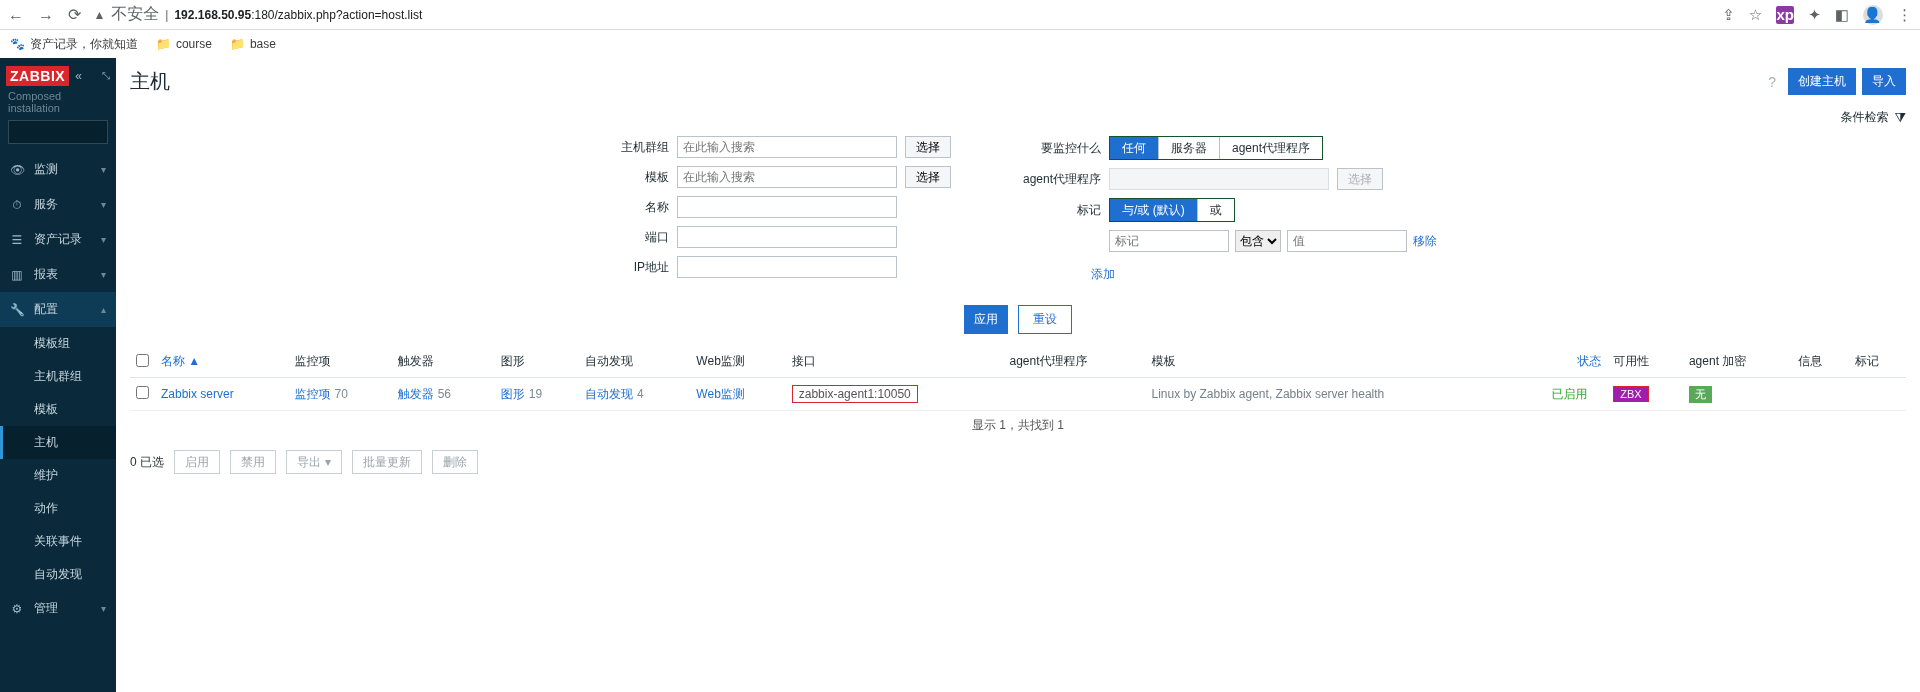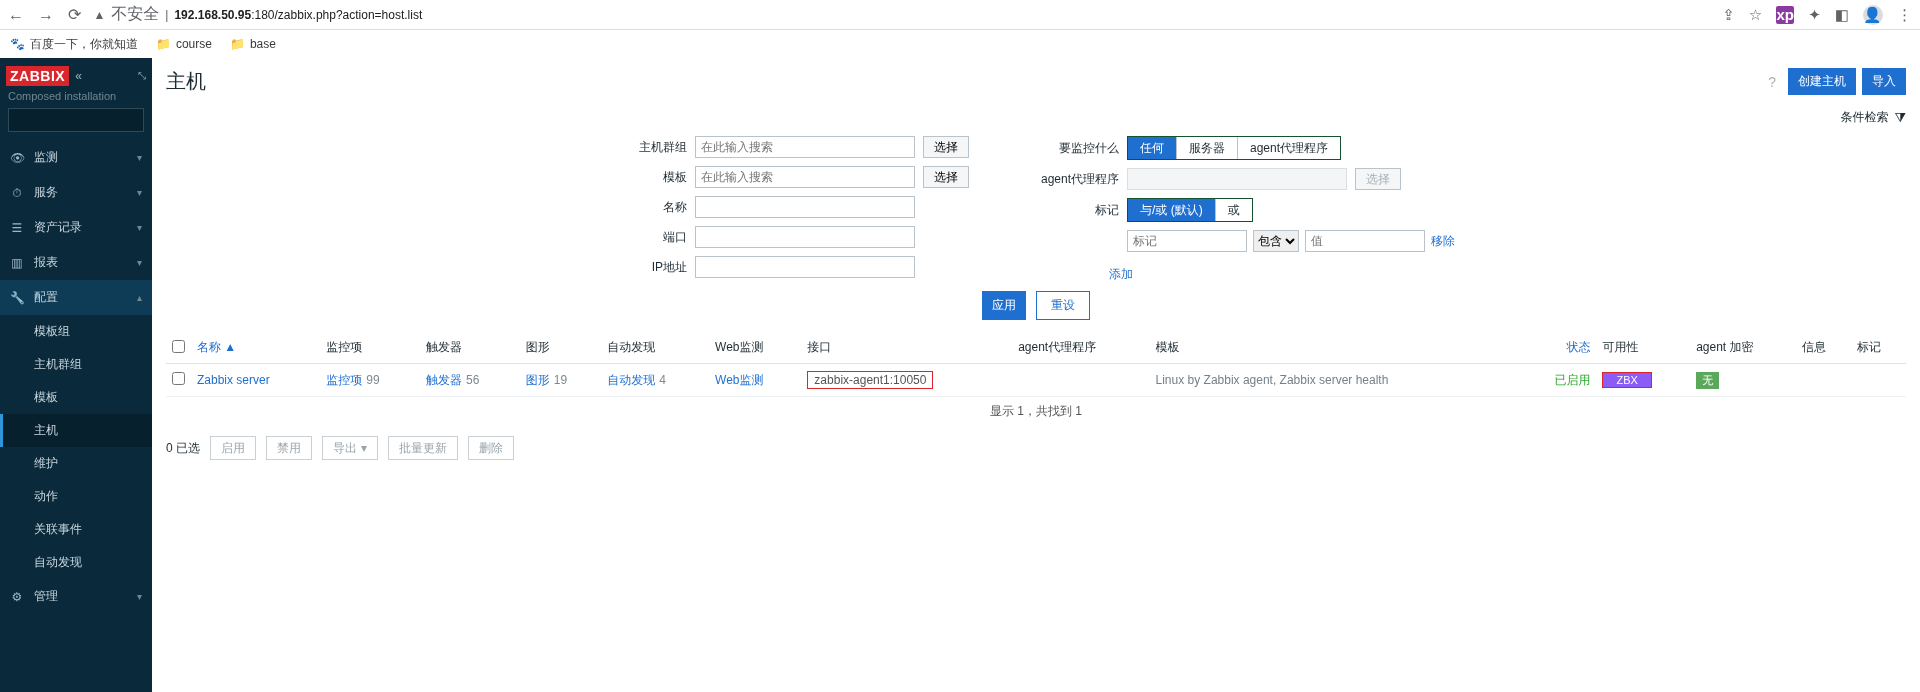--- a/index.html
+++ b/index.html
@@ -19,21 +19,21 @@
 .avatar-ico{width:20px;height:20px;border-radius:50%;background:#dadce0;display:flex;align-items:center;justify-content:center;}
 
 .bookmarks{ height:28px; display:flex; align-items:center; gap:18px; padding:0 10px; color:#3b3b3b; }
 .bookmarks .bm{display:flex;align-items:center;gap:5px; font-size:12px;}
 .bookmarks .paw{color:#3e6fd6;}
 .bookmarks .folder{color:#f0c36d;}
 
 .app { display:flex; height:calc(692px - 58px); }
 
 
-.sidebar{ width:152px; background:#0a2a3c; color:#c7d5dd; display:flex; flex-direction:column; flex-shrink:0;}
+.sidebar{ width:116px; background:#0a2a3c; color:#c7d5dd; display:flex; flex-direction:column; flex-shrink:0;}
 .logo-row{display:flex;align-items:center;gap:6px;padding:8px 6px 4px 6px;}
 .logo{ background:#d9262c; color:#fff; font-weight:bold; letter-spacing:0.5px; padding:2px 4px; font-size:14px;}
 .collapse{color:#9fb6c2;font-size:12px;}
 .collapse2{color:#9fb6c2;font-size:10px;margin-left:auto;}
 .installed{ color:#6e8793; font-size:11px; padding:0 8px 6px 8px;}
 .search-wrap{ padding:0 8px 8px 8px;}
 .search-box{ display:flex; align-items:center; background:#06202e; border:1px solid #2e4a59; height:24px;}
 .search-box input{ flex:1; background:transparent; border:none; outline:none; color:#c7d5dd; padding:0 6px; font-size:12px;}
 .search-box .sicon{ padding:0 6px; color:#7f98a5;}
 .nav-item{ display:flex; align-items:center; gap:10px; padding:9px 10px; color:#c7d5dd; cursor:pointer; position:relative;}
@@ -64,34 +64,34 @@
 .btn-group button{ height:22px; padding:0 12px; border:none; background:#fff; cursor:pointer; color:#1f2c33;}
 .btn-group button.sel{ background:#1f6fd0; color:#fff;}
 .btn-group button + button{ border-left:1px solid #b9c3c9;}
 .disabled-input{ width:220px; height:22px; border:1px solid #d9dee1; background:#f3f5f6;}
 .fselectbtn.disabled{ color:#a7b0b5;}
 .tag-row{ display:flex; gap:6px; align-items:center; margin-left:78px;}
 .tag-input{ width:120px; height:22px; border:1px solid #b9c3c9; padding:0 5px;}
 .tag-select{ height:22px; border:1px solid #b9c3c9;}
 .link{ color:#1f6fd0; cursor:pointer;}
 .add-link{ margin-left:78px; margin-top:6px;}
-.filter-actions{ display:flex; justify-content:center; gap:10px; margin-top:8px;}
+.filter-actions{ display:flex; justify-content:center; gap:10px; margin-top:22px;}
 .btn-outline{ background:#fff; color:#1f6fd0; border:1px solid #1f6fd0; padding:5px 14px; cursor:pointer;}
 
 
 .tbl-wrap{ padding:0 14px;}
 table{ width:100%; border-collapse:collapse;}
 th{ text-align:left; font-weight:normal; color:#1f2c33; padding:7px 6px; border-bottom:1px solid #dfe4e7;}
 th.sortable{ color:#1f6fd0;}
 td{ padding:7px 6px; border-bottom:1px solid #eef1f3; vertical-align:middle;}
 .cell-link{ color:#1f6fd0;}
 .count{ color:#7c8a92; margin-left:4px;}
 .iface-box{ border:1px solid #d9262c; color:#555; padding:1px 6px; display:inline-block;}
 .status-on{ color:#2aa52a;}
-.zbx-badge{ background:#8b5cf6; color:#fff; padding:1px 13px; display:inline-block; border:1px solid #d9262c; font-size:11px;}
+.zbx-badge{ background:#a21caf; color:#fff; padding:1px 6px; display:inline-block; border:1px solid #d9262c; font-size:11px;}
 .enc-badge{ background:#5aa85a; color:#fff; padding:1px 6px; display:inline-block; font-size:11px;}
 .paging{ text-align:center; color:#555; padding:6px 14px; font-size:12px;}
 
 .bulk-bar{ display:flex; align-items:center; gap:10px; padding:10px 14px;}
 .small-btn{ height:24px; padding:0 10px; border:1px solid #c9d0d4; background:#fff; color:#9aa5ab; cursor:not-allowed;}
 .small-btn .dd{margin-left:4px;}
 </style>
 </head>
 <body>
 
@@ -113,21 +113,21 @@
     <span class="ext-badge">xp</span>
     <span>✦</span>
     <span>◧</span>
     <span class="avatar-ico">👤</span>
     <span>⋮</span>
   </div>
 </div>
 <div class="bookmarks">
   <div class="bm">
       <span class="paw">🐾</span>
-      <span>百度一下，你就知道</span>
+      <span>资产记录，你就知道</span>
     </div>
   <div class="bm">
       <span class="folder">📁</span>
       <span>course</span>
     </div>
   <div class="bm">
       <span class="folder">📁</span>
       <span>base</span>
     </div>
 </div>
@@ -283,29 +283,29 @@
             <th>可用性</th>
             <th>agent 加密</th>
             <th>信息</th>
             <th>标记</th>
           </tr>
         </thead>
         <tbody>
           <tr>
             <td><input type="checkbox" style=""></td>
             <td><a class="cell-link">Zabbix server</a></td>
-            <td><a class="cell-link"><span>监控项</span></a><span class="count">99</span></td>
+            <td><a class="cell-link"><span>监控项</span></a><span class="count">70</span></td>
             <td><a class="cell-link"><span>触发器</span></a><span class="count">56</span></td>
             <td><a class="cell-link"><span>图形</span></a><span class="count">19</span></td>
             <td><a class="cell-link"><span>自动发现</span></a><span class="count">4</span></td>
             <td><a class="cell-link">Web监测</a></td>
             <td><span class="iface-box">zabbix-agent1:10050</span></td>
             <td></td>
             <td style="color:#768089">Linux by Zabbix agent, Zabbix server health</td>
-            <td style="text-align:right"><a class="status-on">已启用</a></td>
+            <td style="text-align:center"><a class="status-on">已启用</a></td>
             <td><span class="zbx-badge">ZBX</span></td>
             <td><span class="enc-badge">无</span></td>
             <td></td>
             <td></td>
           </tr>
         </tbody>
       </table>
     </div>
     <div class="paging">显示 1，共找到 1</div>
 

